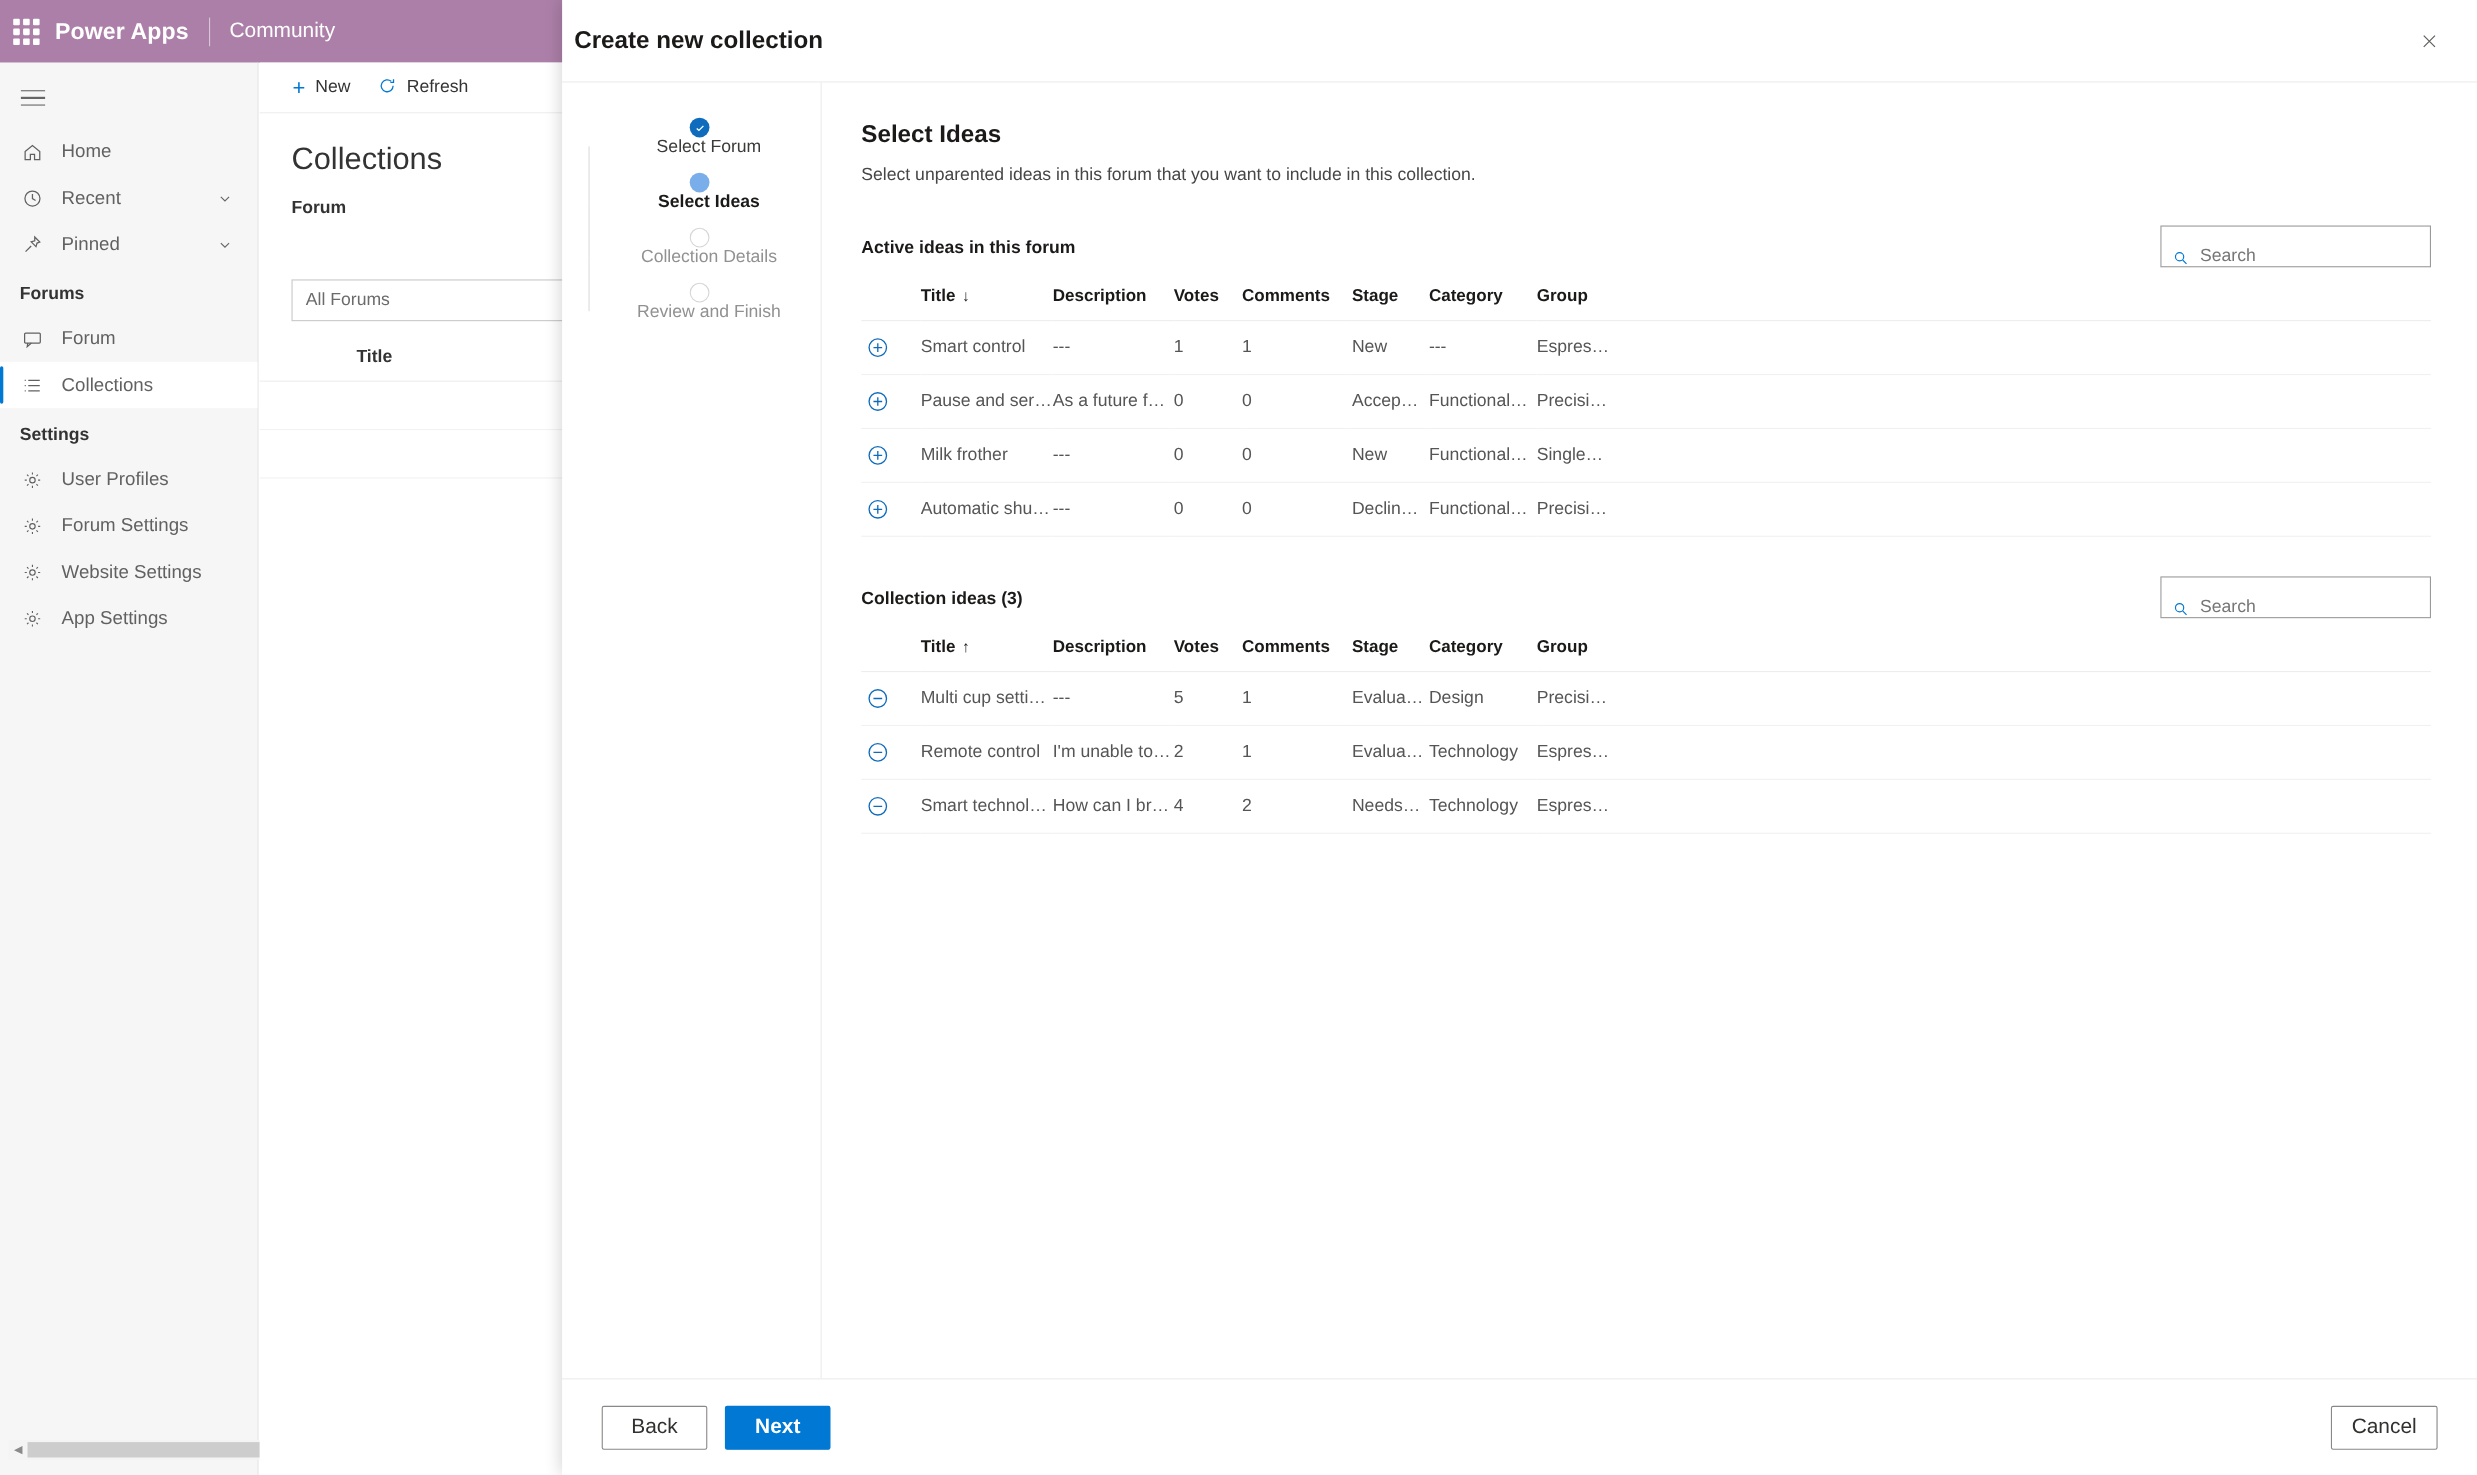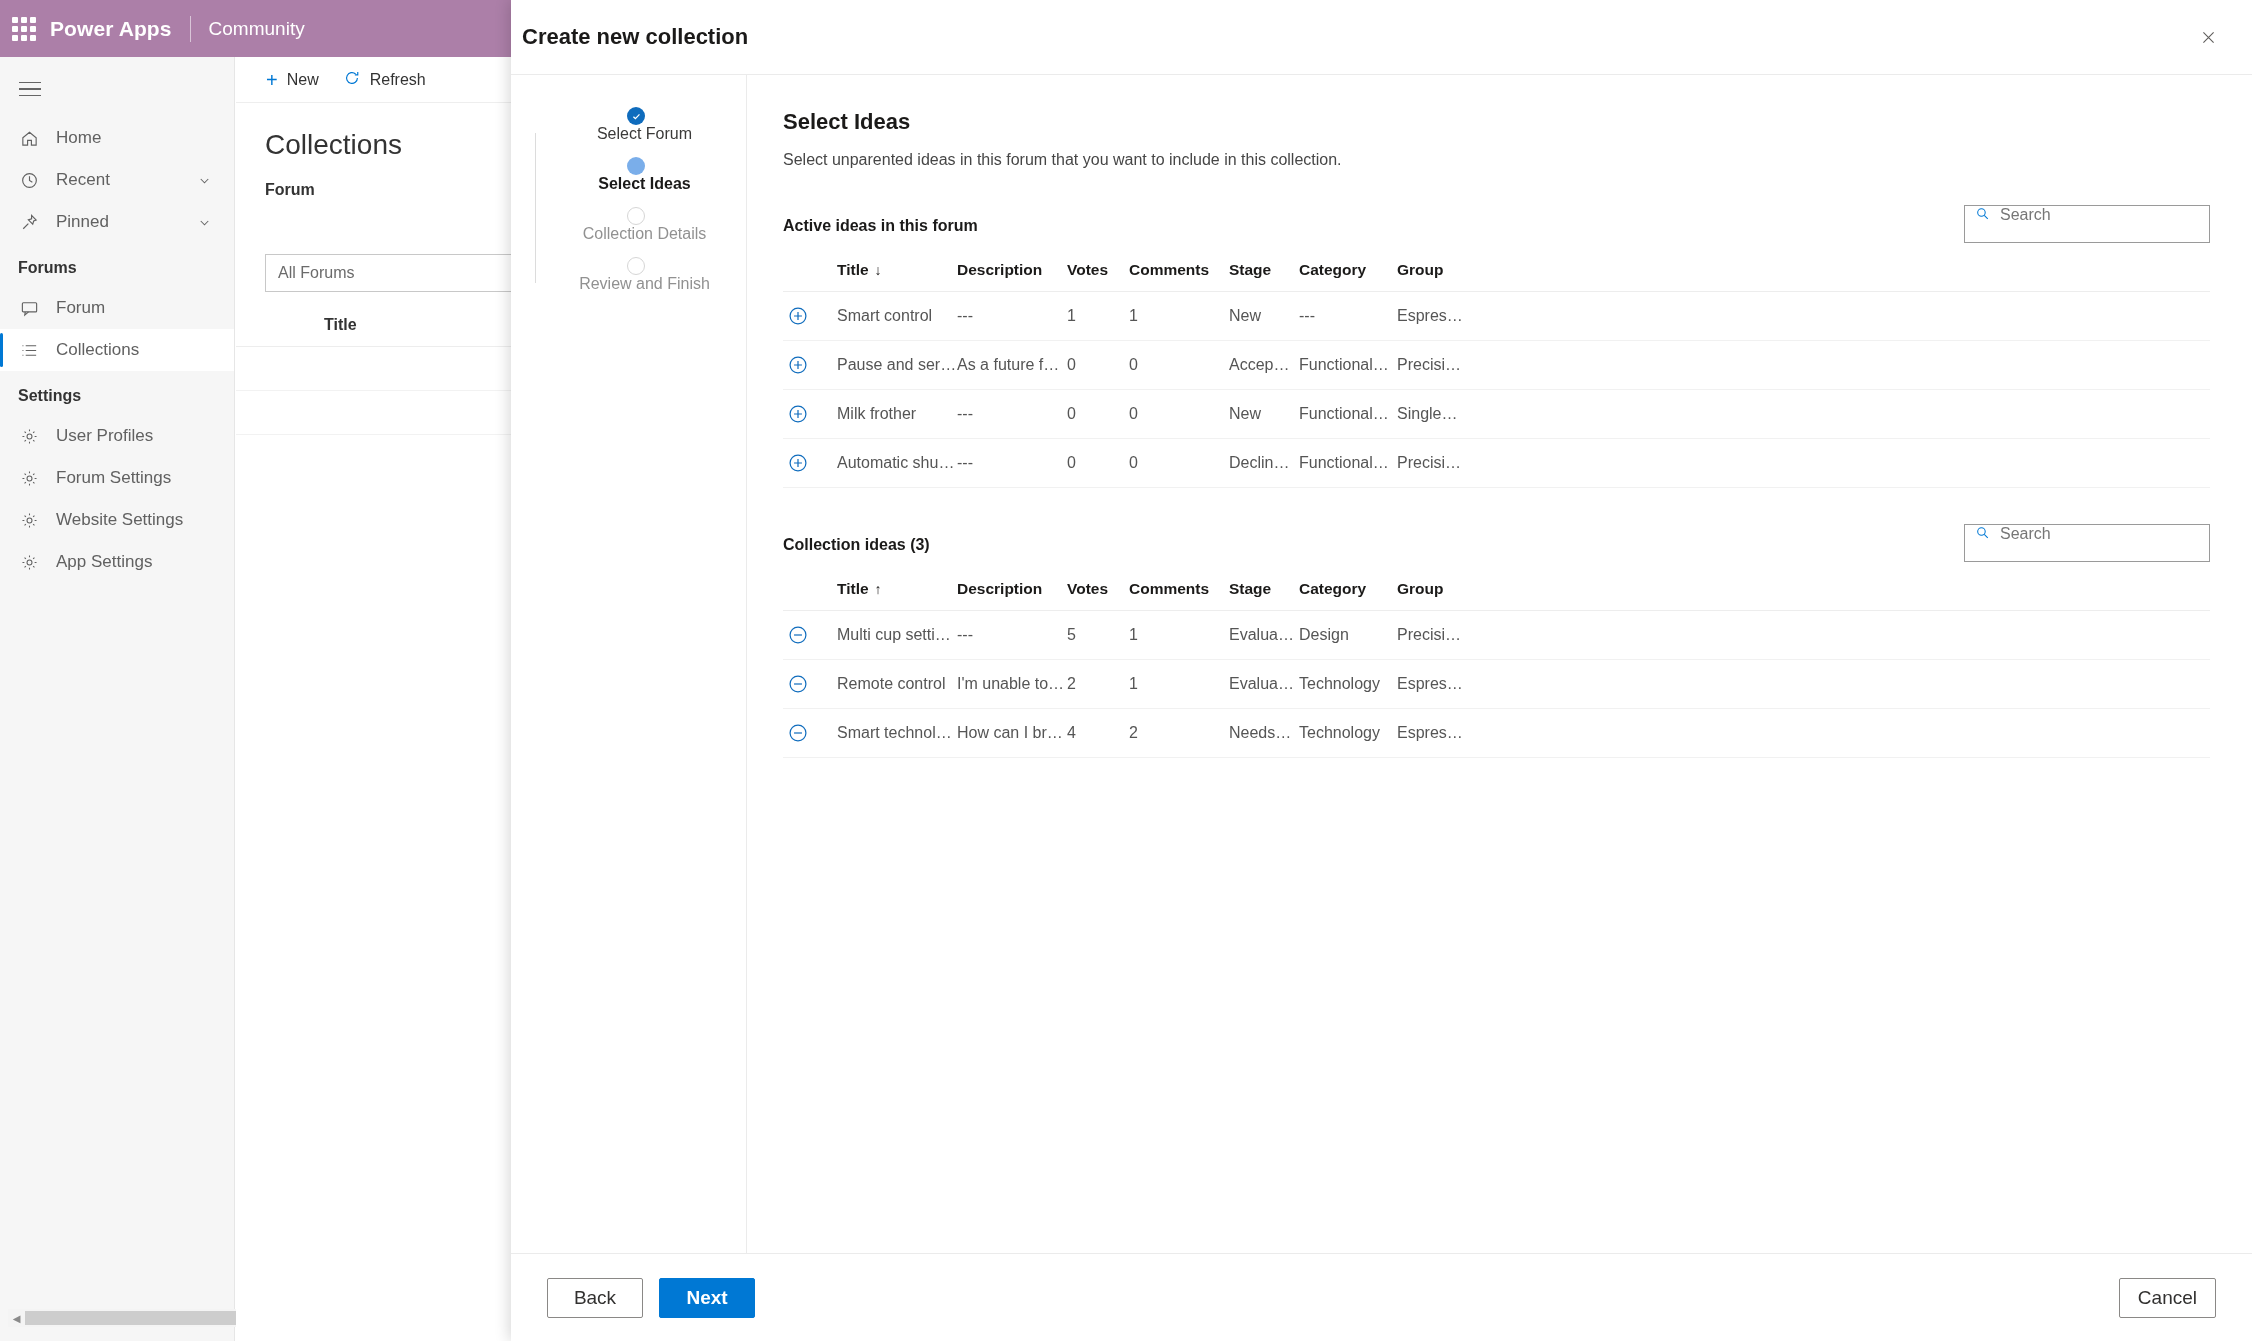--- a/index.html
+++ b/index.html
@@ -136,21 +136,21 @@
   .panel { flex: 1; padding: 34px 42px 0 36px; min-width: 0; overflow: hidden; }
   .panel-title { font-size: 22px; color: #1b1a19; font-weight: bold; }
   .panel-sub { font-size: 16px; color: #464646; margin-top: 16px; }
 
   .section-head {
     display: flex; align-items: flex-end; margin-top: 36px; gap: 16px;
   }
   .section-label { font-size: 16px; color: #1b1a19; font-weight: bold; padding-bottom: 8px; }
   .searchbox {
     margin-left: auto; width: 246px; height: 38px; border: 1px solid #9a9a9a;
-    display: flex; align-items: flex-start; padding: 0 10px; background: #fff;
+    display: flex; align-items: flex-end; padding: 0 10px; background: #fff;
   }
   .searchbox .sicon { color: #0078d4; margin-right: 10px; display: flex; }
   .searchbox .stext { color: #767676; font-size: 16px; }
 
   table.grid { width: 100%; border-collapse: collapse; table-layout: fixed; margin-top: 10px; }
   table.grid th {
     font-size: 15.5px; color: #1b1a19; font-weight: bold; text-align: left;
     padding: 8px 0 12px 0; border-bottom: 1px solid #ededed; white-space: nowrap;
   }
   table.grid td {

